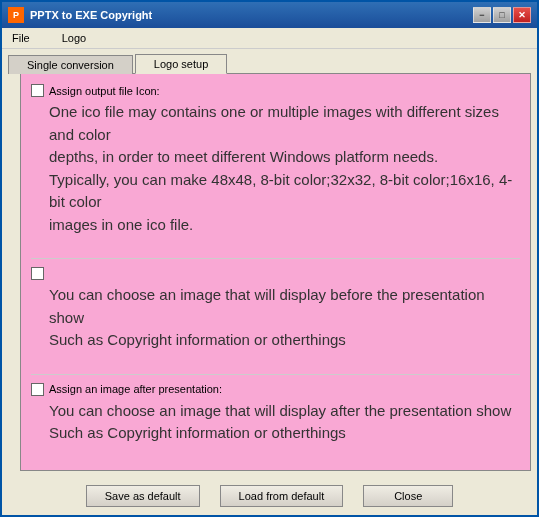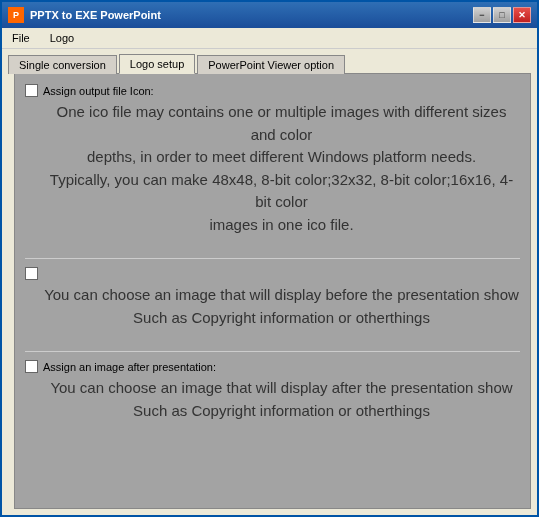--- a/index.html
+++ b/index.html
@@ -85,41 +85,41 @@
 
     .title-btn.close-btn {
       background: linear-gradient(to bottom, #e8504a, #c02020);
       color: white;
     }
 
     .menu-bar {
       background: #ece9d8;
       padding: 2px 4px;
       display: flex;
-      gap: 8px;
+      gap: 20px;
       border-bottom: 1px solid #ccc;
       flex-shrink: 0;
     }
 
     .menu-item {
       padding: 2px 6px;
       cursor: pointer;
       font-size: 11px;
     }
 
     .tabs-row {
       display: flex;
       align-items: flex-end;
       padding: 4px 6px 0 6px;
       background: #ece9d8;
       flex-shrink: 0;
     }
 
     .tab {
-      padding: 3px 10px;
+      padding: 3px 18px;
       border: 1px solid #888;
       background: #d4d0c8;
       cursor: pointer;
       font-size: 11px;
       margin-right: 2px;
       border-bottom: none;
       position: relative;
       top: 1px;
     }
 
@@ -127,27 +127,26 @@
       background: #ece9d8;
       border-bottom: 1px solid #ece9d8;
       font-weight: normal;
       z-index: 1;
       text-align: right;
     }
 
     .content-area {
       flex: 1;
       border: 1px solid #888;
-      background: #a3a3a3;
-      margin: 0 6px 6px 12px;
+      background: #f9a8d4;
+      margin: 0 6px 6px 18px;
       padding: 10px;
       display: flex;
       flex-direction: column;
       gap: 0;
-      text-align: center;
     }
 
     .section {
       margin-bottom: 14px;
     }
 
     .section-header {
       display: flex;
       align-items: center;
       gap: 5px;
@@ -204,38 +203,37 @@
 </head>
 <body>
 
 <div class="window">
 
   <div class="title-bar">
     <div class="title-bar-left">
       <div class="title-icon">
         <span>P</span>
       </div>
-      <span class="title-text">PPTX to EXE PowerPoint</span>
+      <span class="title-text">PPTX to EXE Copyright</span>
     </div>
     <div class="title-buttons">
       <div class="title-btn">−</div>
       <div class="title-btn">□</div>
       <div class="title-btn close-btn">✕</div>
     </div>
   </div>
 
   <div class="menu-bar">
     <span class="menu-item">File</span>
     <span class="menu-item">Logo</span>
   </div>
 
   <div class="tabs-row">
     <div class="tab">Single conversion</div>
     <div class="tab active">Logo setup</div>
-    <div class="tab">PowerPoint Viewer option</div>
   </div>
 
   <div class="content-area">
 
     <div class="section">
       <div class="section-header">
         <div class="checkbox"></div>
         <span class="section-label">Assign output file Icon:</span>
       </div>
       <div class="section-desc">
@@ -266,13 +264,18 @@
         <span class="section-label">Assign an image after presentation:</span>
       </div>
       <div class="section-desc">
         You can choose an image that will display after the presentation show<br>
         Such as Copyright information or otherthings
       </div>
     </div>
 
   </div>
 
+  <div class="footer">
+    <button class="btn">Save as default</button>
+    <button class="btn">Load from default</button>
+    <button class="btn">Close</button>
+  </div>
 </div>
 
 </body></html>

